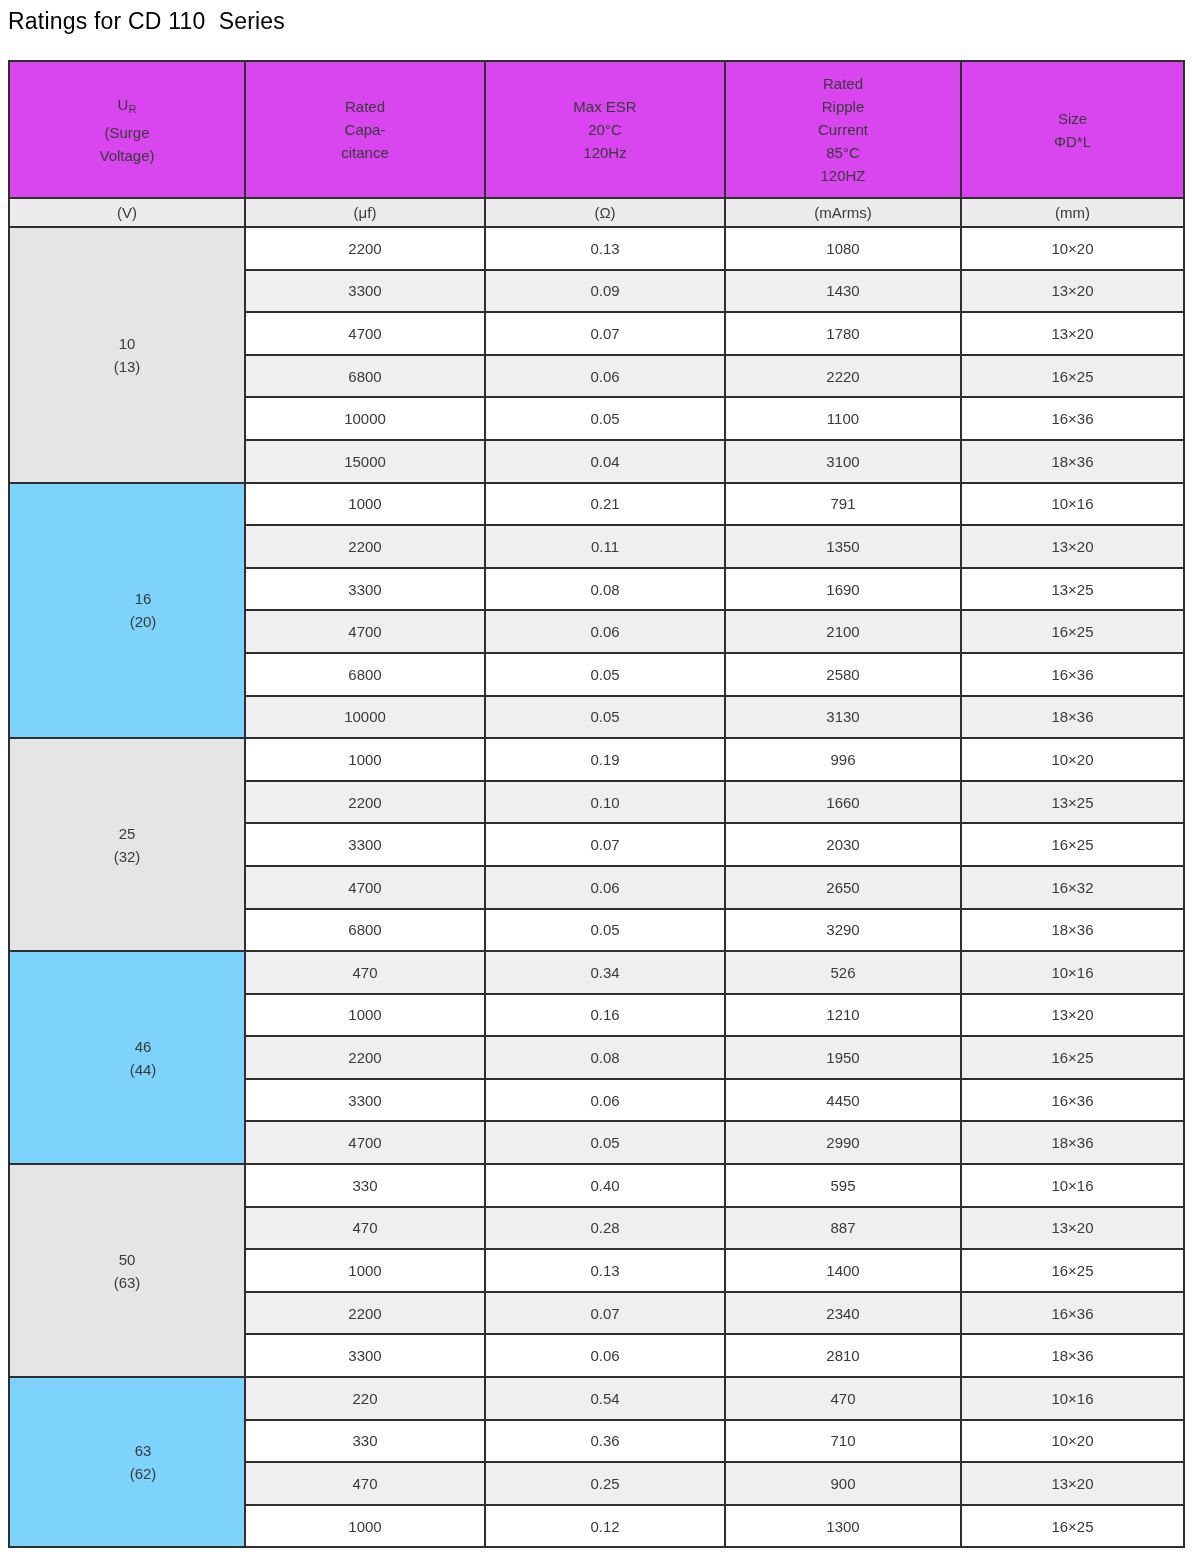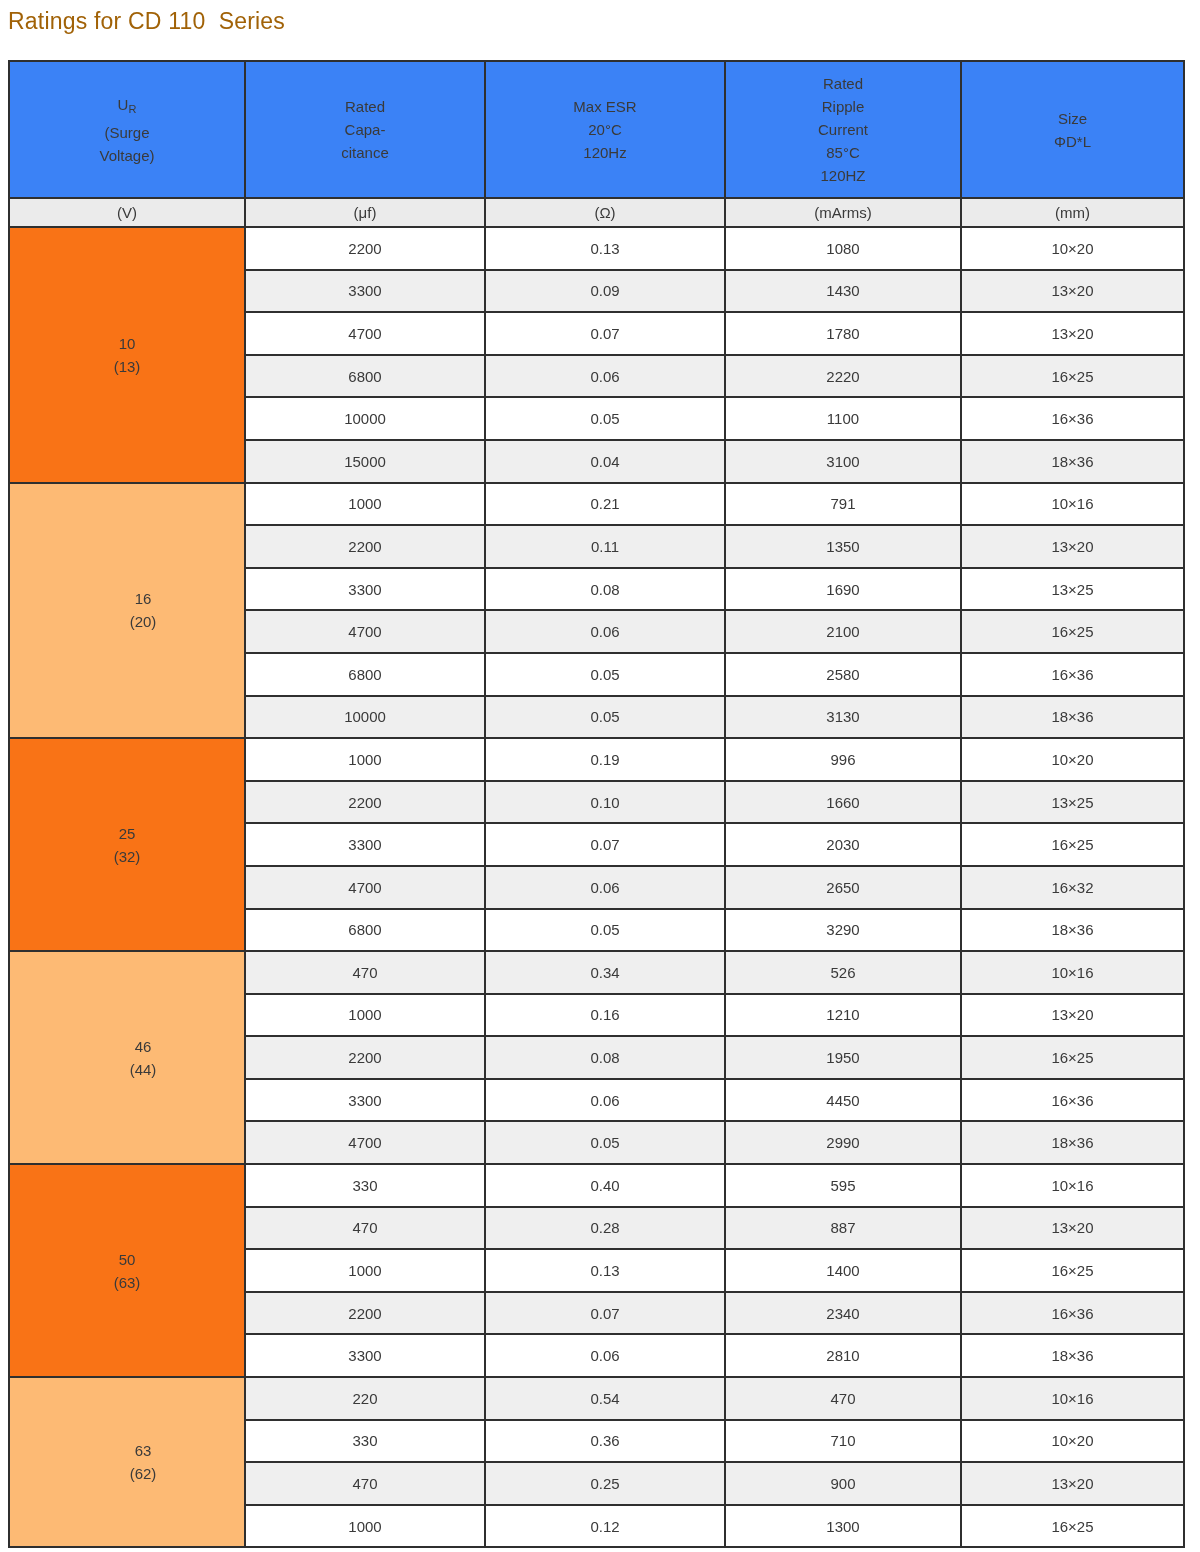--- a/index.html
+++ b/index.html
@@ -7,21 +7,21 @@
     padding: 0;
     background: #ffffff;
     width: 1200px;
     font-family: "Liberation Sans", sans-serif;
     color: #3a3a3a;
   }
   .title {
     margin: 8px 0 12px 8px;
     font-size: 23px;
     font-weight: 500;
-    color: #a16207;
+    color: #000000;
     white-space: pre;
     letter-spacing: 0.2px;
   }
   table.ratings {
     border-collapse: collapse;
     table-layout: fixed;
     width: 1175px;
     margin: 25px 0 0 8px;
   }
   table.ratings th,
@@ -29,44 +29,44 @@
     border: 2px solid #2f2f2f;
     text-align: center;
     vertical-align: middle;
     font-size: 15px;
     font-weight: normal;
     color: #3a3a3a;
     padding: 0;
   }
   thead th.main-head {
     height: 135px;
-    background: #3b82f6;
+    background: #d946ef;
     line-height: 23px;
   }
   thead th.units-head {
     height: 27px;
     background: #ebebeb;
   }
   sub.vsub {
     font-size: 11px;
     vertical-align: -3px;
   }
   tbody td {
     height: 40.6px;
     background: #ffffff;
   }
   tbody tr.alt > td:not(.group-cell) {
     background: #efefef;
   }
   tbody td.group-cell {
-    background: #f97316;
+    background: #e5e5e5;
     line-height: 23px;
   }
   tbody td.group-cell.alt {
-    background: #fdba74;
+    background: #7dd3fc;
     padding-left: 32px;
   }
 </style>
 </head>
 <body>
 
 <h1 class="title">Ratings for CD 110  Series</h1>
 
 <table class="ratings">
   <colgroup>

